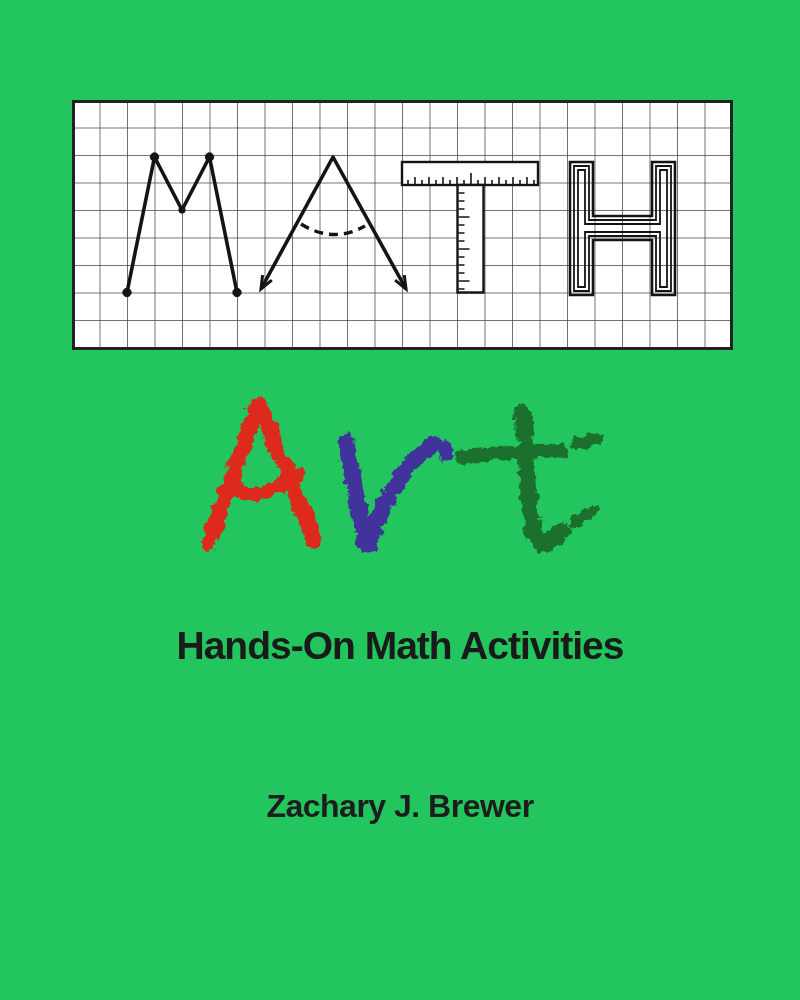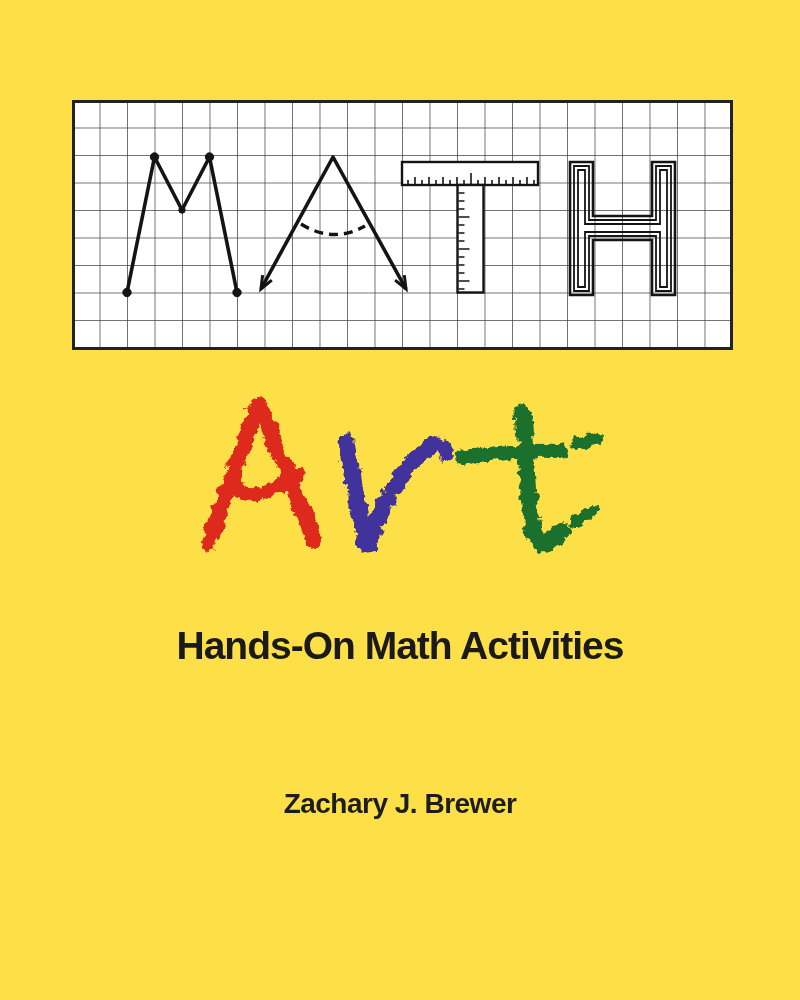--- a/index.html
+++ b/index.html
@@ -5,21 +5,21 @@
   html,body{margin:0;padding:0;}
   body{
     width:800px;height:1000px;
     background:#ffffff;
     font-family:"Liberation Sans", sans-serif;
     overflow:hidden;
   }
   .cover{
     position:relative;
     width:800px;height:1000px;
-    background:#fde047;
+    background:#22c55e;
   }
   .grid-banner{
     position:absolute;
     left:72px;top:100px;
     width:661px;height:250px;
   }
   .art-word{
     position:absolute;
     left:0px;top:385px;
     width:800px;height:195px;
@@ -35,21 +35,21 @@
     letter-spacing:-1px;
     line-height:56px;
   }
   .author-block{
     position:absolute;
     top:788px;left:0;
     width:800px;
     text-align:center;
     color:#1d1d1d;
     font-weight:bold;
-    font-size:28px;
+    font-size:32px;
     letter-spacing:-0.5px;
   }
 </style>
 </head>
 <body>
 
 <div class="cover">
 
   <svg class="grid-banner" viewBox="0 0 661 250" role="img" aria-label="MATH">
     <defs>

